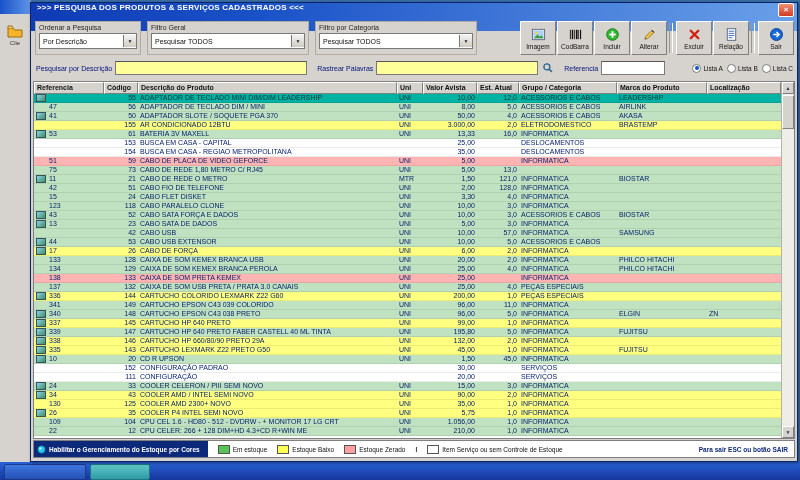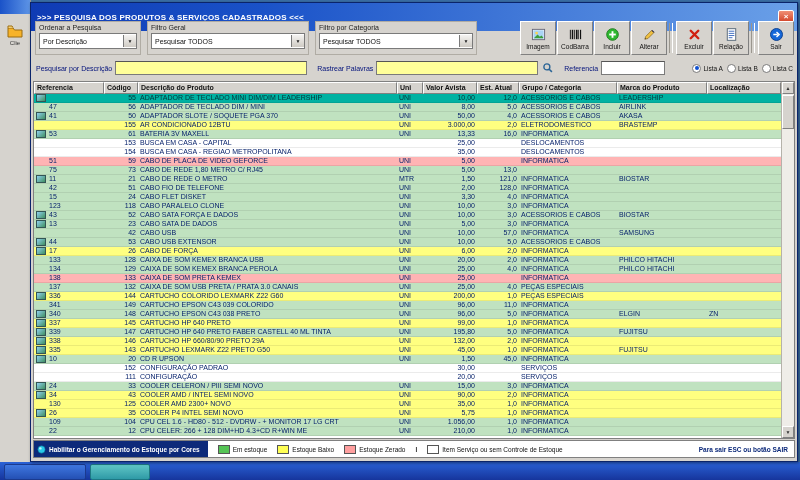--- a/index.html
+++ b/index.html
@@ -16,21 +16,21 @@
   .taskbar{position:absolute;left:0;bottom:0;width:800px;height:18px;
     background:linear-gradient(#2a62d6,#16359c);}
   .tb-item{position:absolute;top:2px;height:14px;border-radius:2px;}
   .tb-item.a{left:4px;width:80px;background:linear-gradient(#3f77e0,#2450b4);border:1px solid #1b3a8e;}
   .tb-item.b{left:90px;width:58px;background:linear-gradient(#5fc6c6,#2f9aa6);border:1px solid #1d7884;}
 
   
   .win{position:absolute;left:30px;top:2px;width:766px;height:458px;background:#d6d3ce;
     border:1px solid #0a246a;box-shadow:1px 1px 3px rgba(0,0,0,.45);}
   .titlebar{position:absolute;left:0;top:0;right:0;height:28px;
-    background:linear-gradient(90deg,#0f3bb4,#1a52c8 30%,#6aa0e8);display:flex;align-items:center;}
+    background:linear-gradient(90deg,#0f3bb4,#1a52c8 30%,#6aa0e8);display:flex;align-items:flex-start;}
   .titlebar .title{color:#fff;font-size:8px;font-weight:bold;padding-left:6px;white-space:nowrap;letter-spacing:.2px;}
   .btn-close{margin-left:auto;margin-right:3px;width:14px;height:12px;background:linear-gradient(#f09076,#cf3c20);
     border:1px solid #fff;border-radius:2px;color:#fff;font-size:8px;line-height:11px;text-align:center;font-weight:bold;}
 
   
   .groupbox{position:absolute;top:18px;height:34px;border:1px solid #b0aca4;background:#d6d3ce;padding:1px 3px;box-sizing:border-box;}
   .groupbox .glabel{display:block;font-size:7px;color:#222;margin:1px 0 2px 0;}
   .combo{height:14px;background:#fff;border:1px solid #7a7a7a;display:flex;align-items:center;font-size:7px;color:#111;}
   .combo .ctext{padding-left:3px;flex:1;white-space:nowrap;overflow:hidden;}
   .combo .carrow{width:12px;height:12px;margin:0;background:linear-gradient(#f4f3f1,#cfcbc4);

